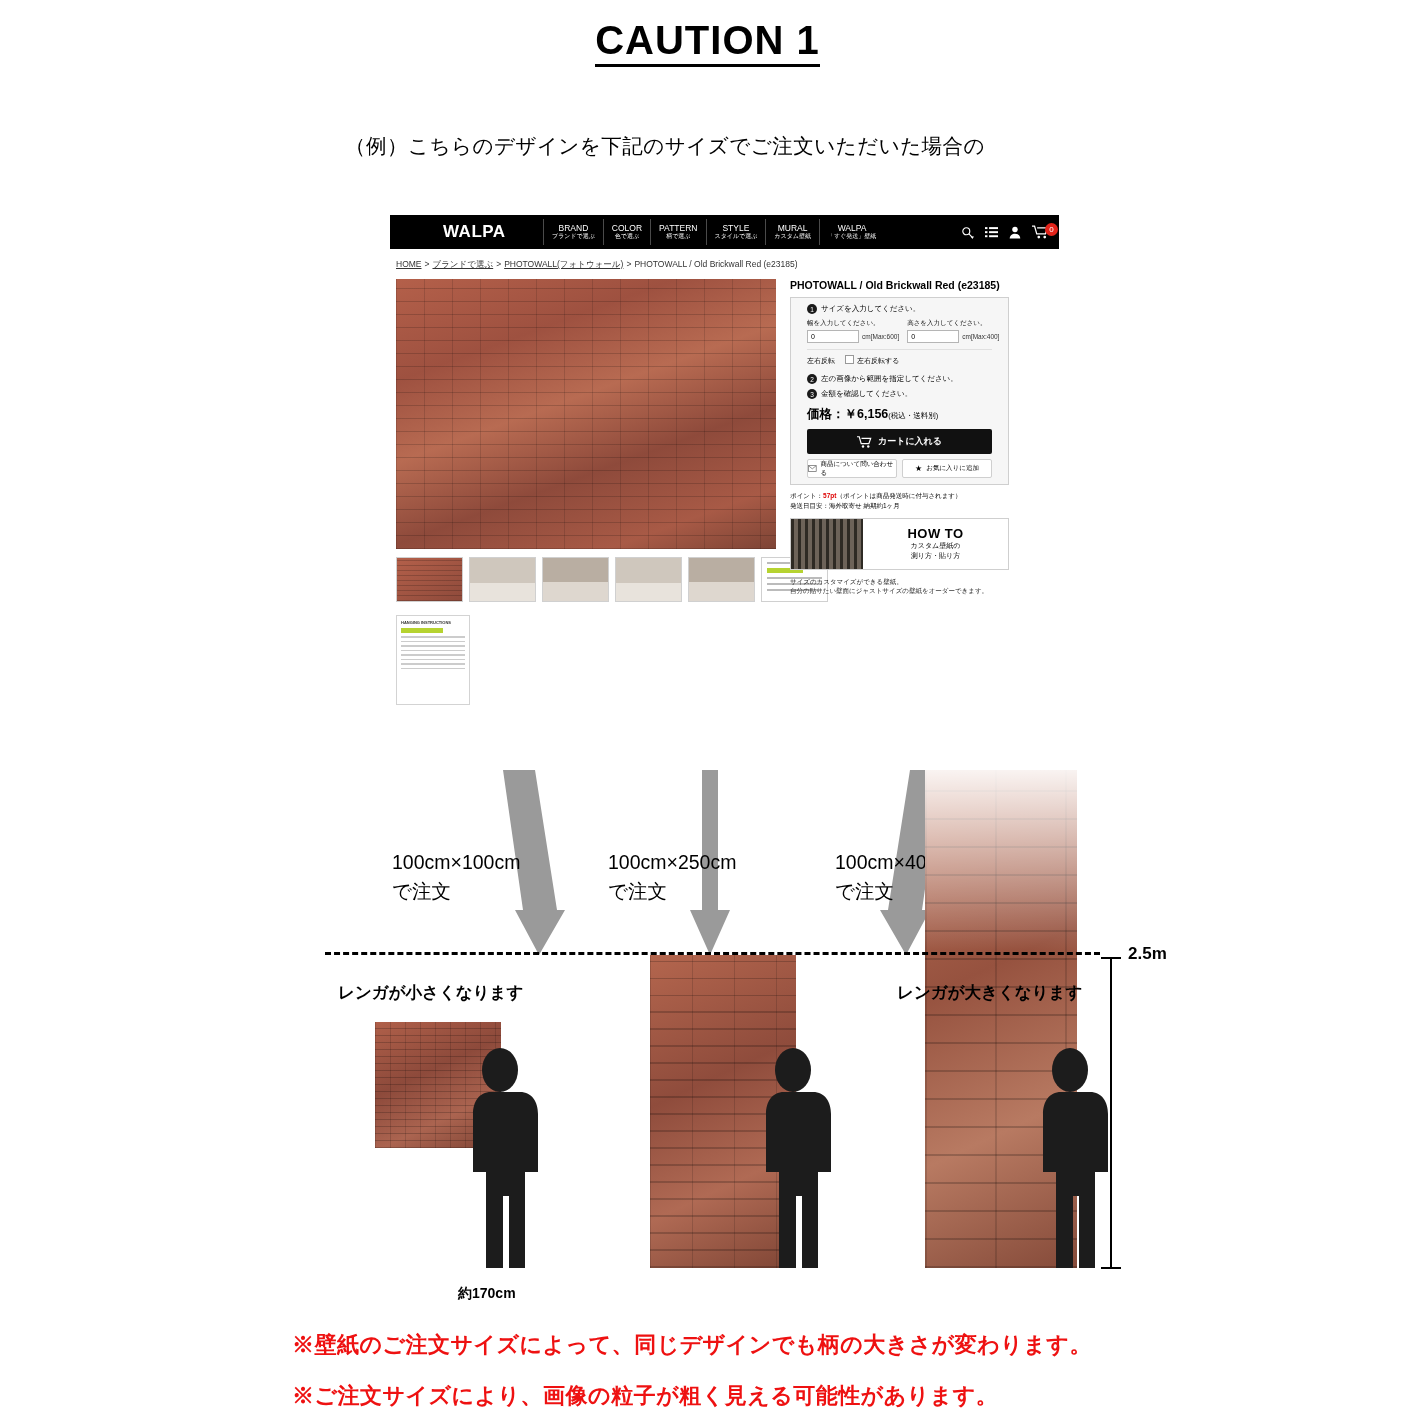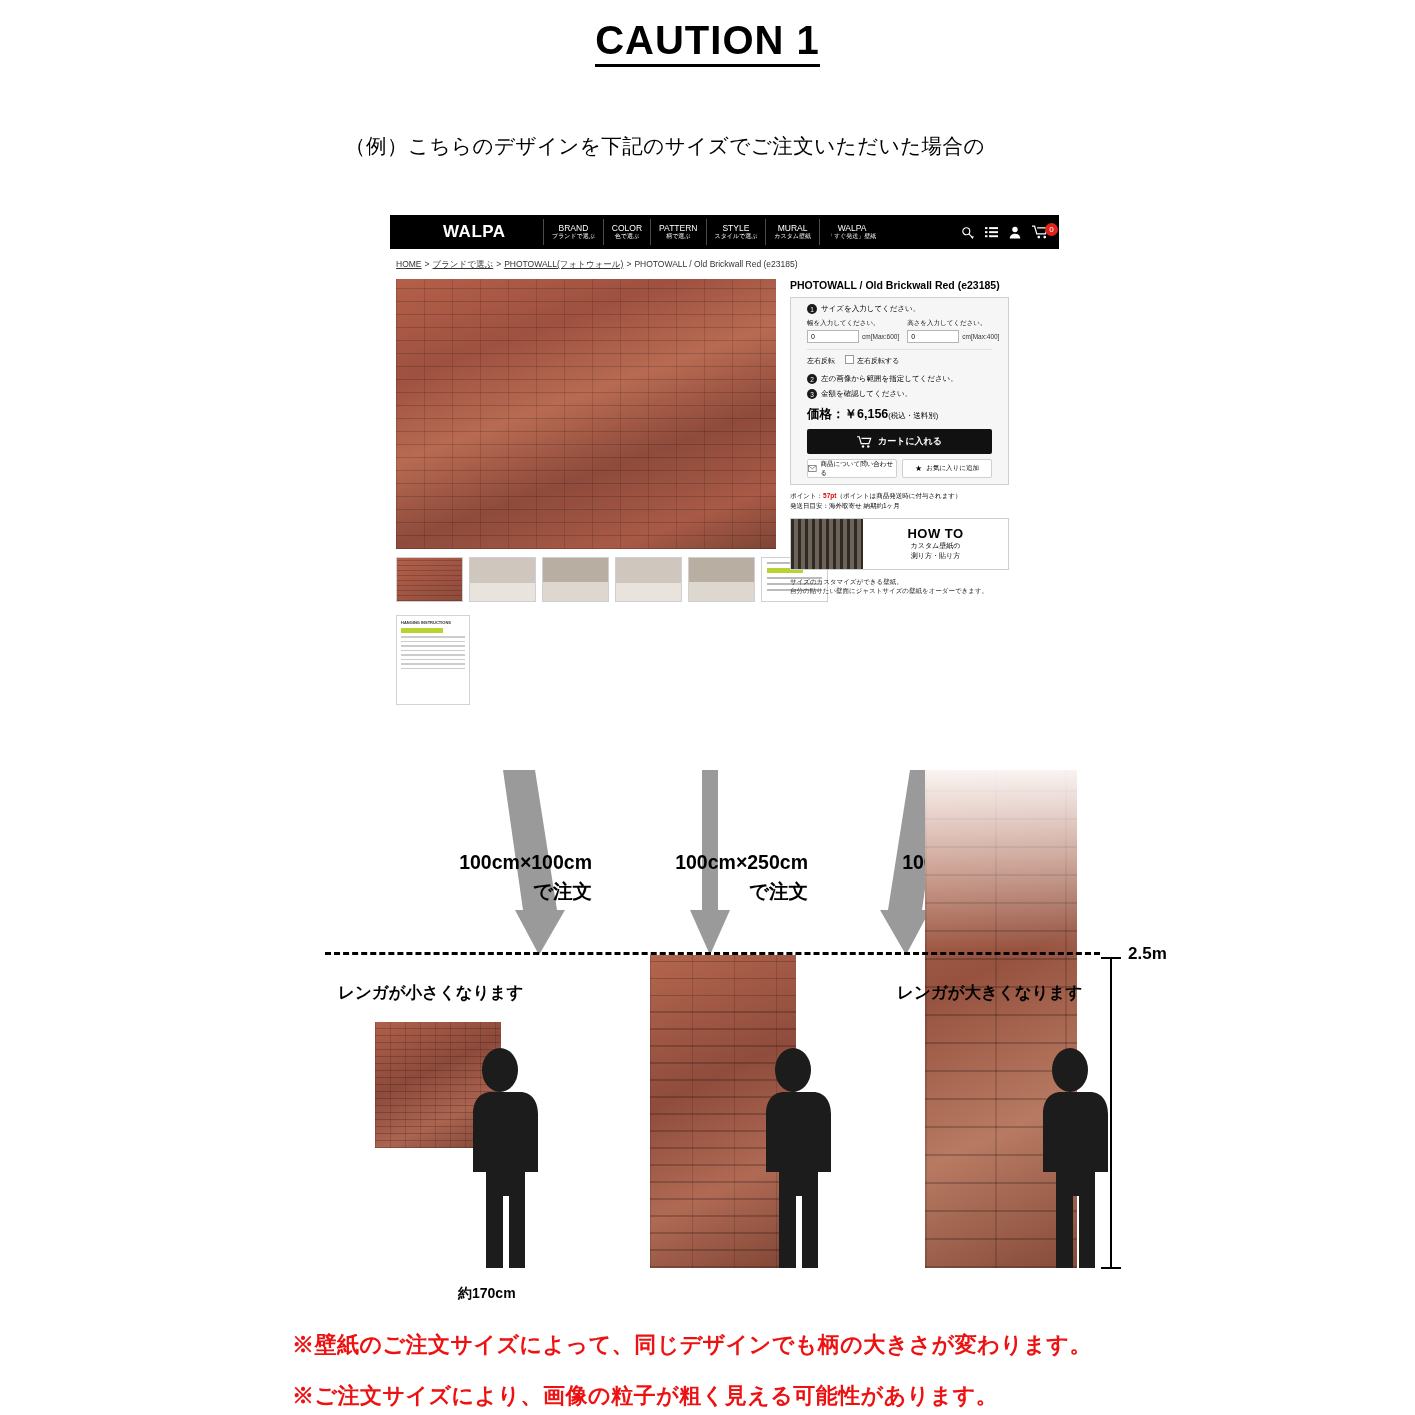--- a/index.html
+++ b/index.html
@@ -140,21 +140,21 @@
   .banner .pic.doc .dl{height:2px;background:#ccc;margin:4px 6px;}
   .banner .pic.doc .dg{height:5px;width:34px;background:#b6d330;margin:4px 6px;}
   .banner .txt{flex:1;display:flex;flex-direction:column;align-items:center;justify-content:center;}
   .banner .big{font-size:13px;font-weight:bold;letter-spacing:0.5px;}
   .banner .small{font-size:7px;line-height:1.4;text-align:center;}
   .note{font-size:6.5px;line-height:1.5;margin-top:7px;color:#222;}
 
   
   .arrow{position:absolute;}
   .size-label{
-    position:absolute;text-align:right;font-size:19.5px;font-weight:bold;line-height:1.5;
+    position:absolute;text-align:left;font-size:19.5px;font-weight:normal;line-height:1.5;
   }
 
   
   .strip{position:absolute;}
   .brickA{background:
       repeating-linear-gradient(0deg, rgba(0,0,0,.20) 0 1px, transparent 1px 7px),
       repeating-linear-gradient(90deg, rgba(0,0,0,.14) 0 1px, transparent 1px 15px),
       linear-gradient(155deg,#b0604a,#8d4a3b 40%,#ab6450 70%,#7e4334);}
   .brickB{background:
       repeating-linear-gradient(0deg, rgba(0,0,0,.20) 0 1.5px, transparent 1.5px 17px),

